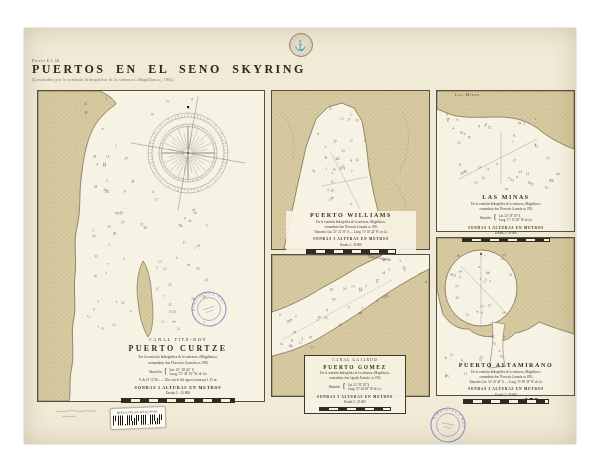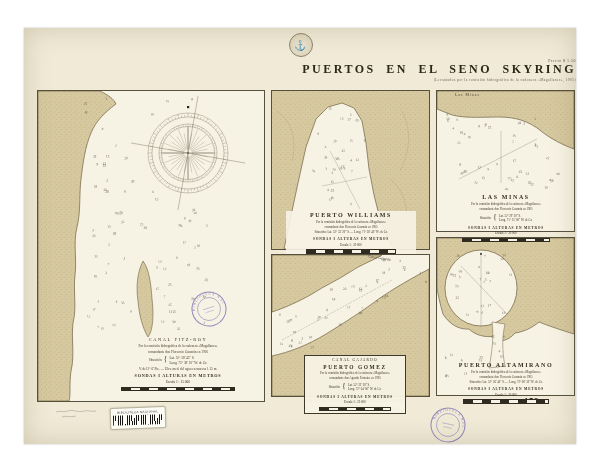--- a/index.html
+++ b/index.html
@@ -3,21 +3,21 @@
 <meta charset="utf-8">
 <style>
   html,body{margin:0;padding:0;}
   body{width:600px;height:456px;background:#ffffff;position:relative;overflow:hidden;
        font-family:"Liberation Serif","DejaVu Serif",serif;color:#2f2b20;}
   .paper{position:absolute;left:24px;top:28px;width:552px;height:416px;
          background:#f0ead7;
          box-shadow:0 0 2px rgba(0,0,0,.25);}
   .paper::after{content:"";position:absolute;inset:0;pointer-events:none;
          box-shadow:inset 0 0 26px rgba(125,108,70,.28);}
-  .ctr{position:absolute;left:0;width:100%;text-align:right;}
+  .ctr{position:absolute;left:8px;width:100%;text-align:left;}
   .seal{position:absolute;left:265px;top:5px;width:22px;height:22px;border:1px solid #8b8170;
         border-radius:50%;background:radial-gradient(#ece5d0,#d9cfb4);
         display:flex;align-items:center;justify-content:center;font-size:10px;color:#6f675a;}
   .price{top:30px;font-size:4px;color:#5c5546;letter-spacing:.5px;}
   .maintitle{top:34px;font-size:12px;font-weight:bold;letter-spacing:2.5px;word-spacing:5px;color:#2c2819;}
   .subtitle{top:50px;font-size:3.6px;color:#6f685a;letter-spacing:.4px;}
   .panel{position:absolute;background:#f7f3e4;border:1px solid #55503d;box-sizing:border-box;}
   .panel svg{position:absolute;left:0;top:0;}
   .tb{position:absolute;text-align:center;color:#332e22;line-height:1.3;z-index:5;}
   .tb .rg{font-size:4.4px;letter-spacing:1.6px;}
@@ -343,20 +343,21 @@
           <text x="55.20711153559387" y="140.28051087260246" font-size="3.4" fill="#3f3a2c" text-anchor="middle" opacity=".85" transform="rotate(-3.1 55.2 140.3)">3</text>
           <text x="66.48971381410956" y="73.77418025396764" font-size="3.4" fill="#3f3a2c" text-anchor="middle" opacity=".85" transform="rotate(-3.7 66.5 73.8)">22</text>
           <text x="154.71690630167723" y="208.91965252906084" font-size="3.4" fill="#3f3a2c" text-anchor="middle" opacity=".85" transform="rotate(6.6 154.7 208.9)">20</text>
           <text x="160.14884637854993" y="155.9242841731757" font-size="3.4" fill="#3f3a2c" text-anchor="middle" opacity=".85" transform="rotate(4.8 160.1 155.9)">18</text>
           <text x="86.74335644673556" y="101.57174410484731" font-size="3.4" fill="#3f3a2c" text-anchor="middle" opacity=".85" transform="rotate(3.8 86.7 101.6)">8</text>
           <text x="77.90841493755579" y="123.1905072145164" font-size="3.4" fill="#3f3a2c" text-anchor="middle" opacity=".85" transform="rotate(2.4 77.9 123.2)">18</text>
         </g>
     </svg>
     <div class="tb" style="left:55px;top:246px;width:170px;">
       <div class="rg">CANAL FITZ-ROY</div>
+      <div class="t1">PUERTO CURTZE</div>
       <div class="cr">Por la comisión hidrográfica de la cañonera «Magallanes»</div>
       <div class="cr">comandante don Florencio Guzmán en 1905</div>
       <div class="sit">
         <span>Situación</span>
           <span class="brace">{</span>
         <span class="col"><span>Lat. 52° 38' 45" S.</span><br>
         <span>Long. 72° 38' 10" W. de Gr.</span></span>
       </div>
       <div class="cr">V. del 2° 6' Pte. — Elev. med. del agua en mareas 1.15 m.</div>
       <div class="sond">SONDAS I ALTURAS EN METROS</div>

